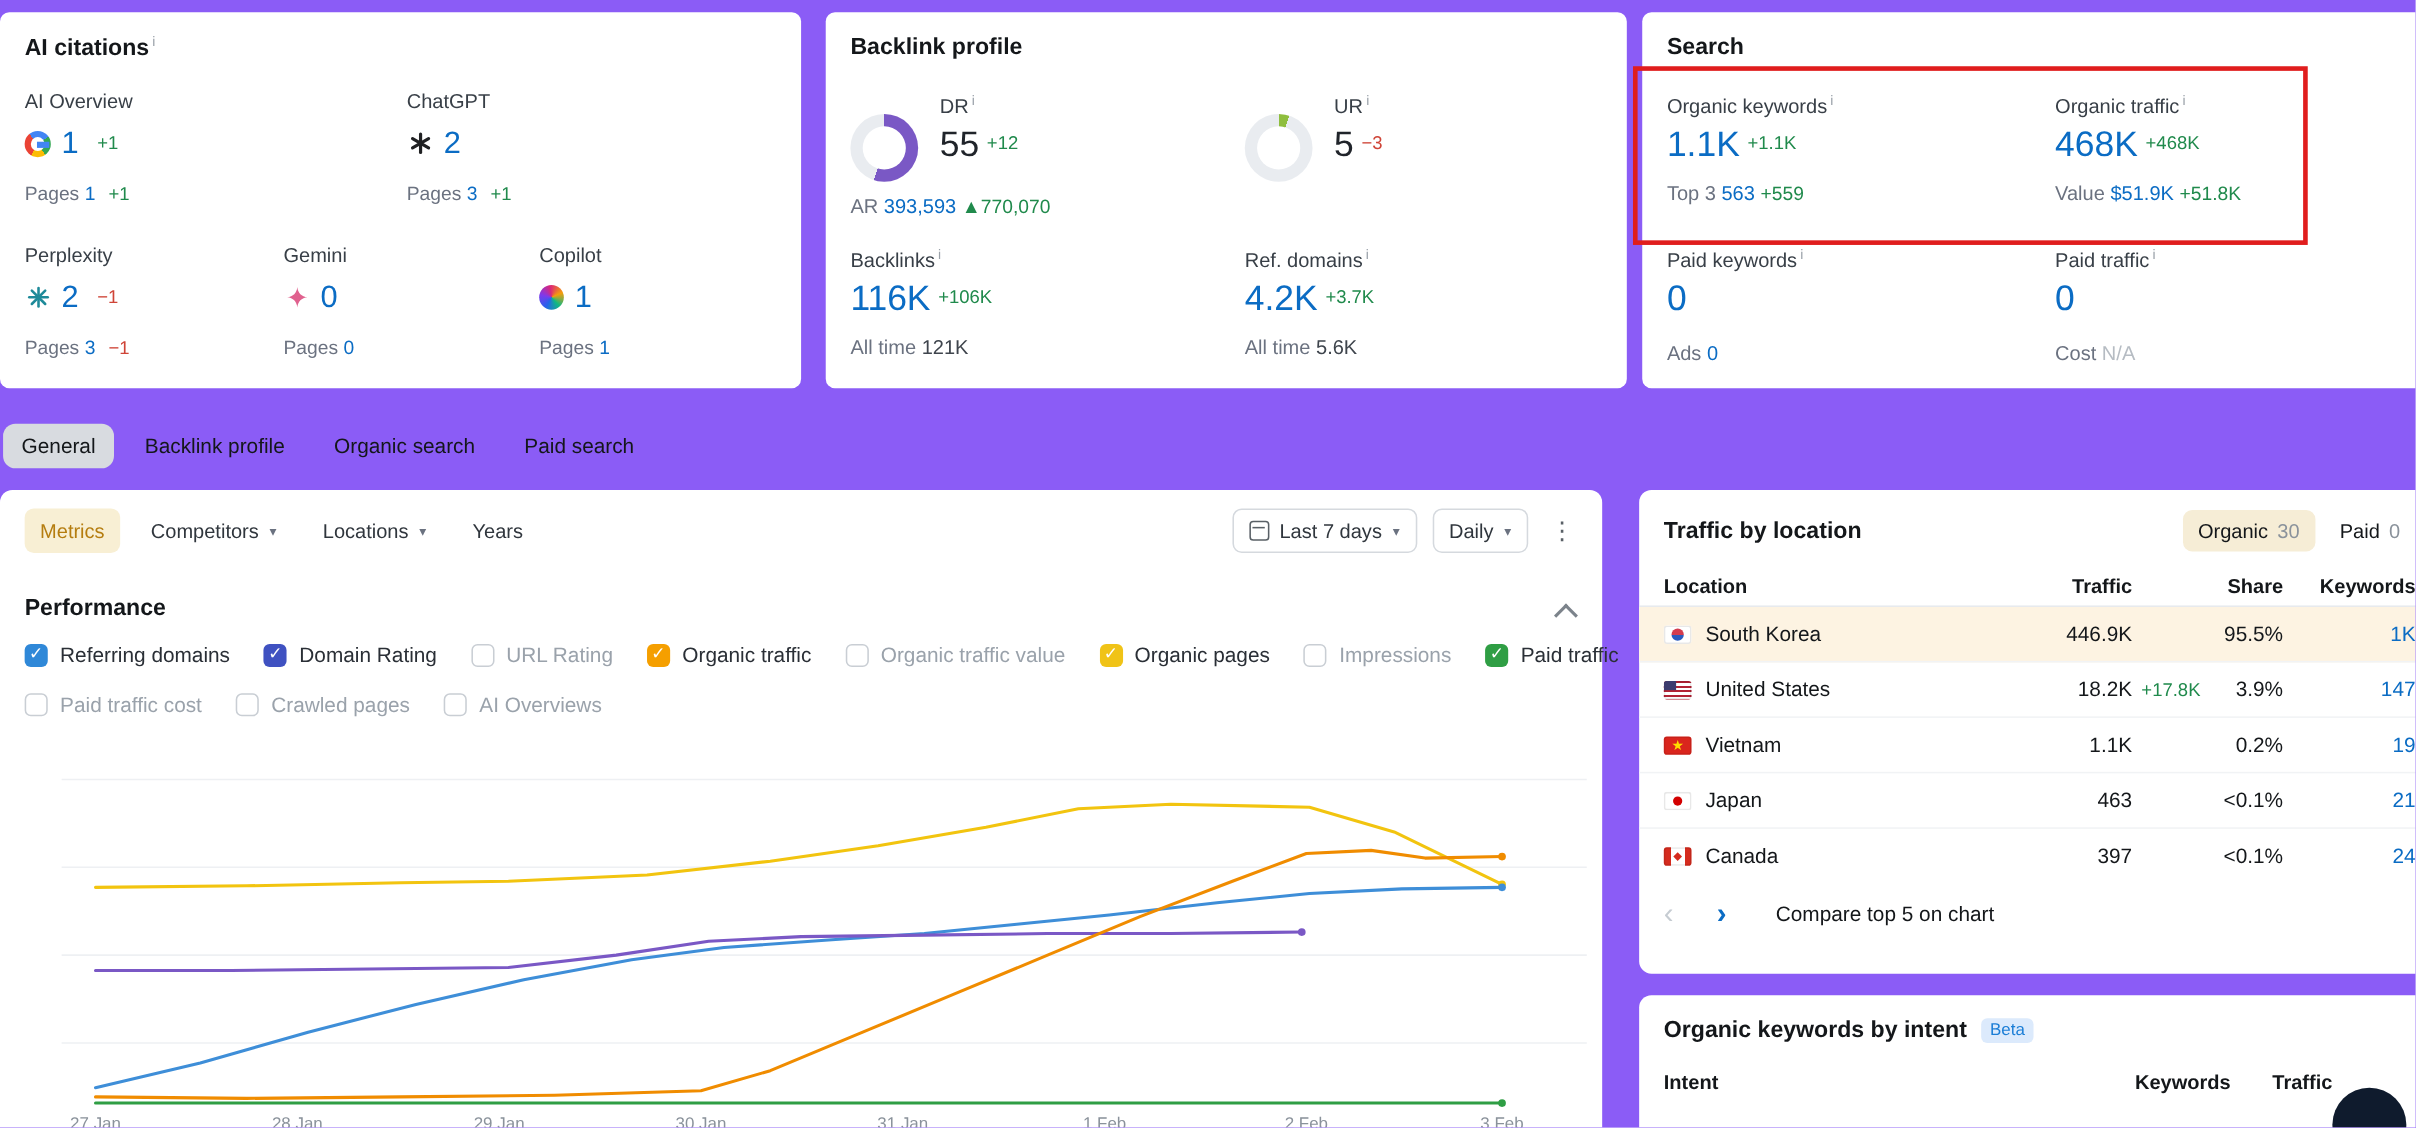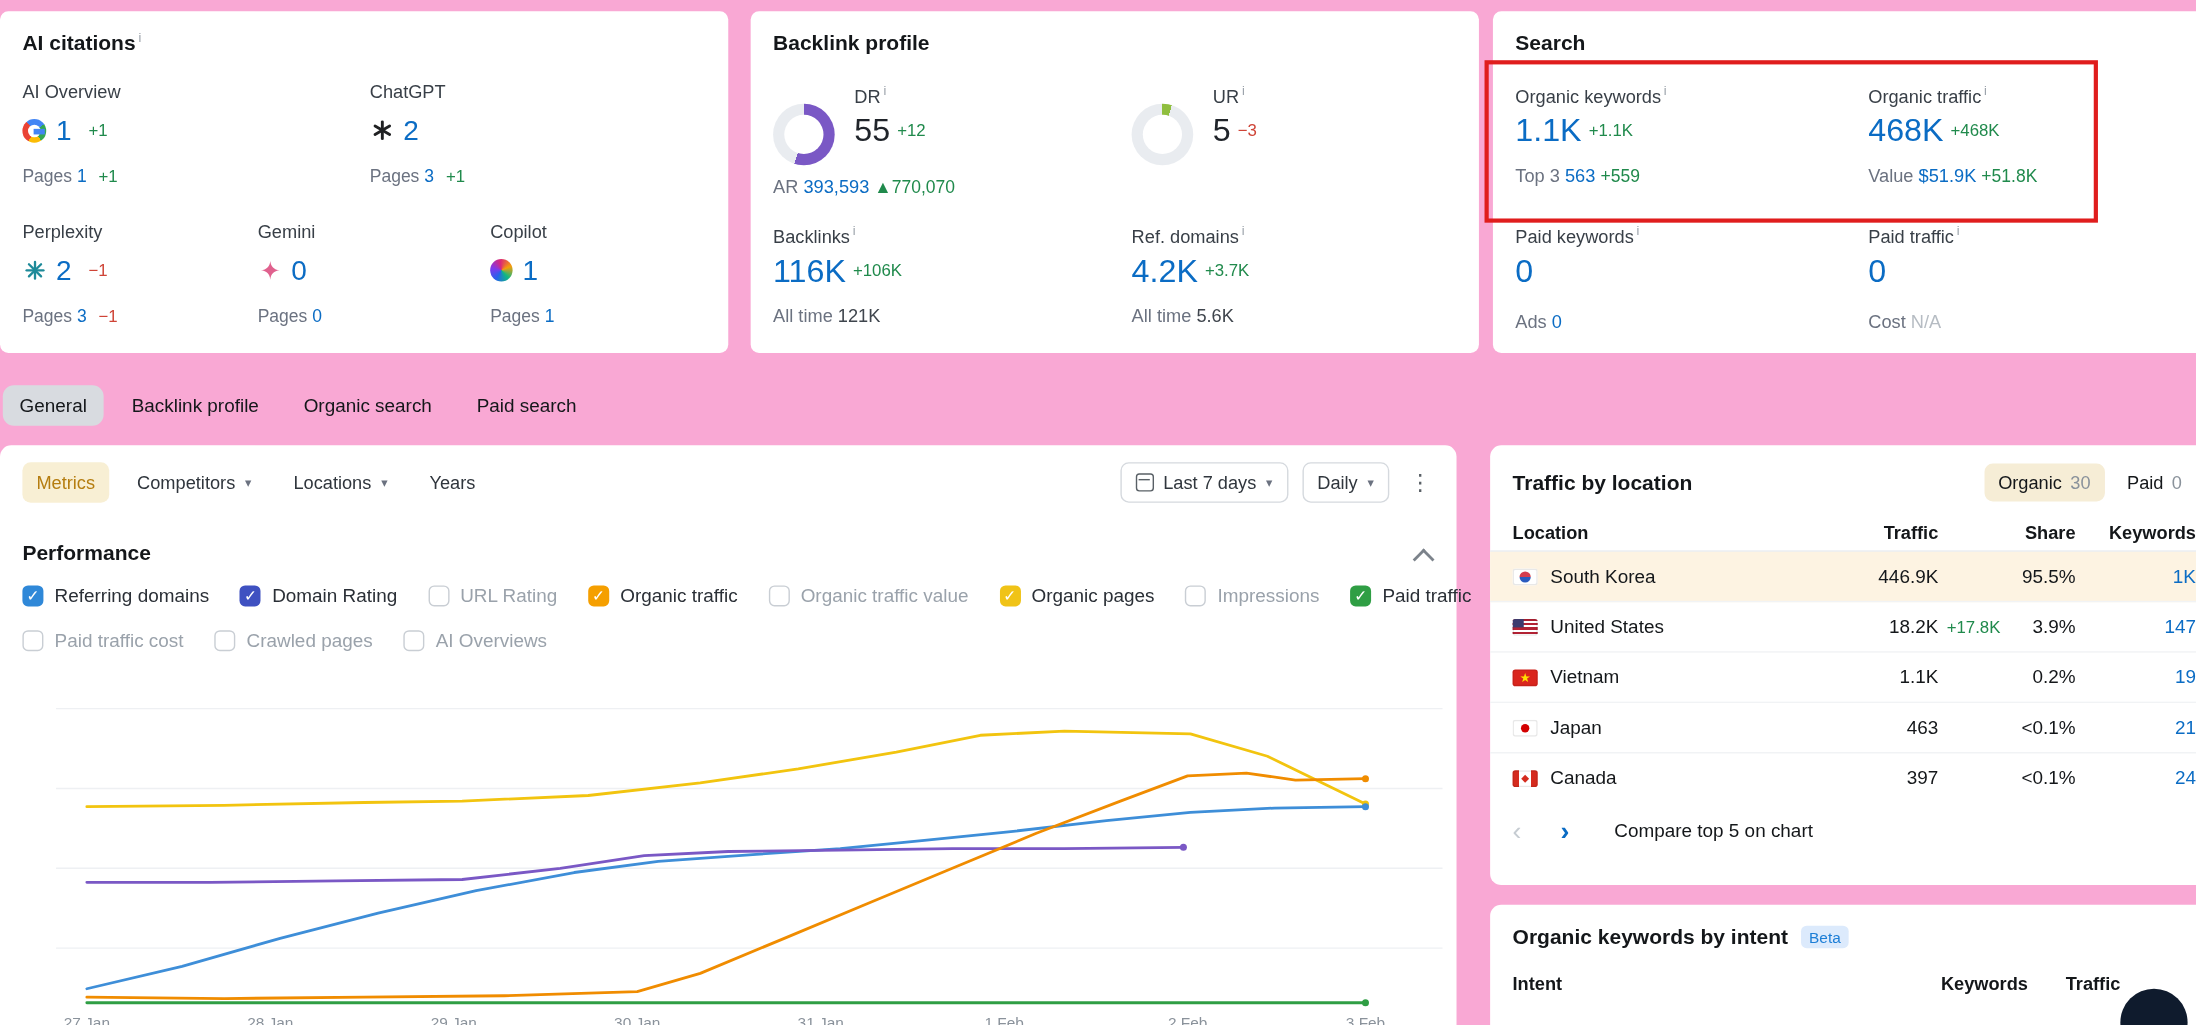--- a/index.html
+++ b/index.html
@@ -1,16 +1,16 @@
 <!DOCTYPE html>
 <html><head>
 <meta charset="utf-8">
 <style>
   html,body{margin:0;padding:0}
-  .viewport{position:relative;width:2196px;height:1025px;background:#f9a8d4;overflow:hidden}
+  .viewport{position:relative;width:2196px;height:1025px;background:#8b5cf6;overflow:hidden}
   .stage{position:absolute;left:0;top:0;width:1569px;height:733px;transform:scale(1.4005);transform-origin:0 0;
          font-family:"Liberation Sans",sans-serif;color:#14171a;-webkit-font-smoothing:antialiased}
 
   .card{position:absolute;background:#fff;border-radius:6px}
   .card-inner{position:absolute;left:16px;top:14px;right:16px;bottom:0}
   .card-title{font-size:15px;font-weight:bold;color:#14171a}
   sup.info{color:#9aa1a9;font-size:9px;margin-left:2px;font-weight:normal}
 
   .lbl{color:#6b7280}.dimval{color:#3f454d}
   .blue{color:#0b6cc4}.green{color:#208a4c}.red{color:#cf4437}.na{color:#b6bcc3}

